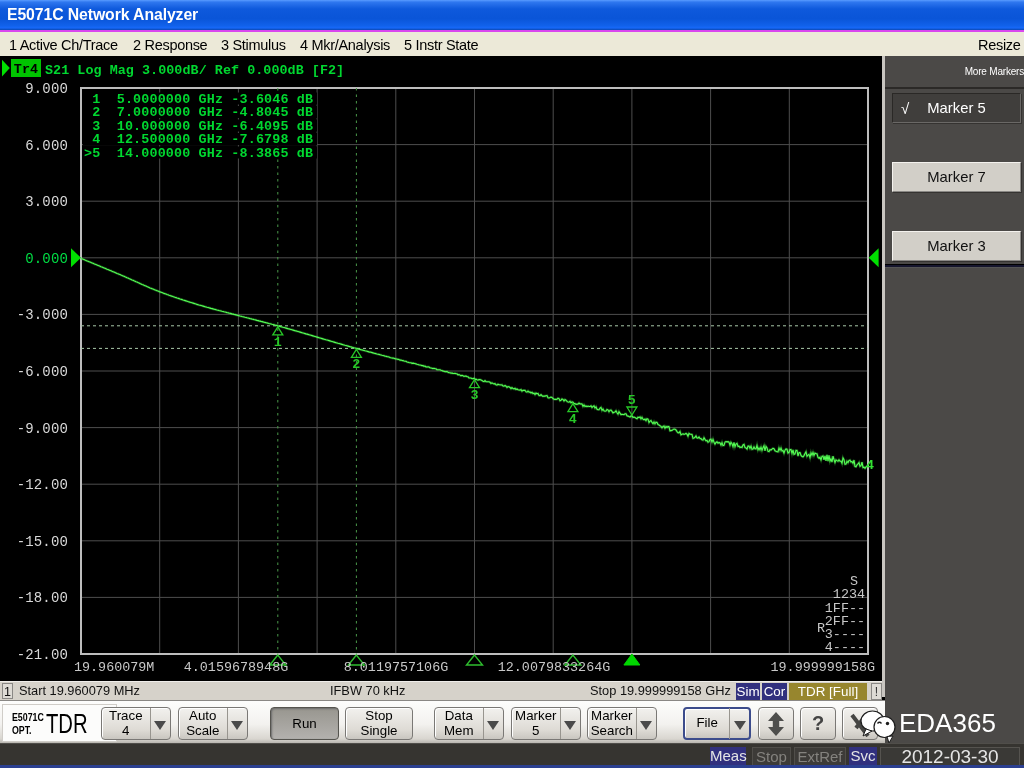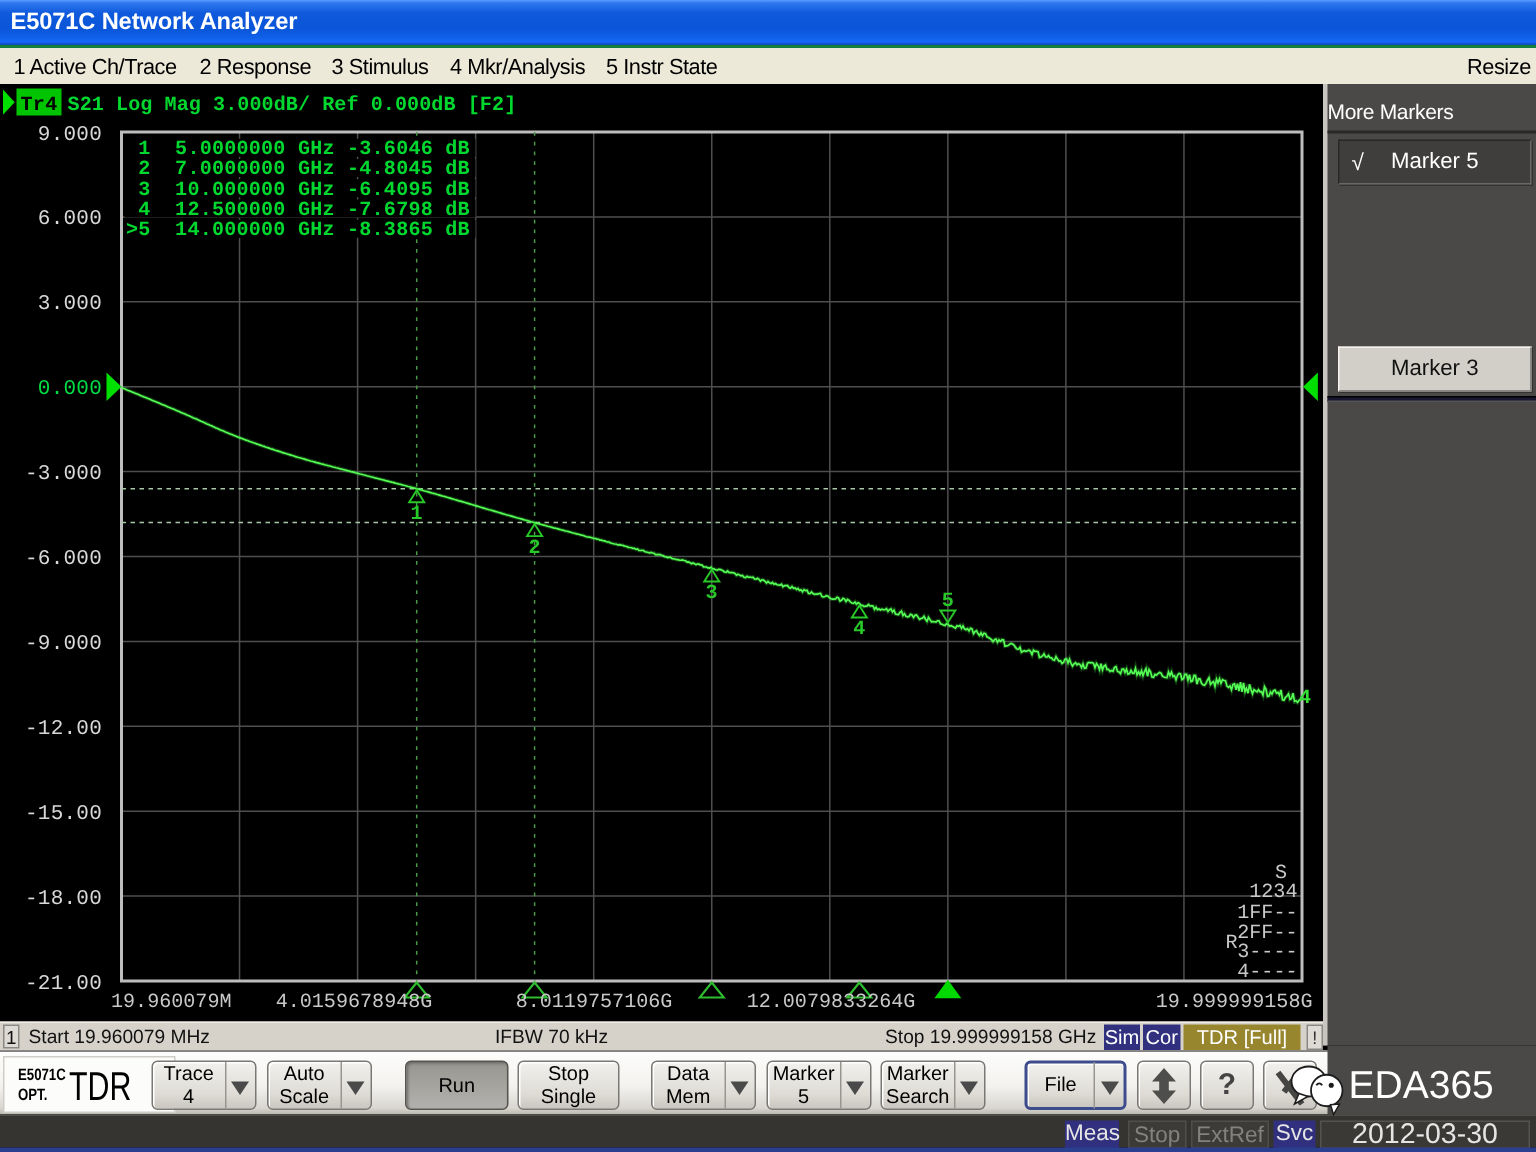--- a/index.html
+++ b/index.html
@@ -1,23 +1,23 @@
 <!DOCTYPE html>
 <html><head><meta charset="utf-8"><style>
 *{margin:0;padding:0;box-sizing:border-box}
 body{width:1024px;height:768px;position:relative;overflow:hidden;font-family:"Liberation Sans",sans-serif;background:#000}
 #titlebar{position:absolute;left:0;top:0;width:1024px;height:30px;
  background:linear-gradient(180deg,#5a9cff 0%,#2f77ef 7%,#0e59dc 30%,#0a55d8 62%,#1161ea 85%,#1668f8 93%,#0c48b4 100%);
  color:#fff;font-weight:bold;font-size:15.8px;line-height:29px;padding-left:7px;letter-spacing:-0.1px}
-#menubar{position:absolute;left:0;top:30px;width:1024px;height:26px;background:#ece9d8;border-top:2px solid #15803d;
+#menubar{position:absolute;left:0;top:30px;width:1024px;height:26px;background:#ece9d8;border-top:2px solid #d946ef;
  font-size:14.5px;color:#000;letter-spacing:-0.3px}
 #menubar span{position:absolute;top:5px}
 #main{position:absolute;left:0;top:56px;width:884px;height:625px;background:#000}
 #sidebar{position:absolute;left:882px;top:56px;width:142px;height:641px;background:#4b4947;border-left:3px solid #c8c5c0}
-#sbhead{position:absolute;top:4px;left:0;width:139px;text-align:left;color:#fff;font-size:14px;letter-spacing:-0.2px;padding-top:6px;height:29px;border-bottom:2px solid #2b2927}
+#sbhead{position:absolute;top:4px;left:0;width:139px;text-align:right;color:#fff;font-size:10px;letter-spacing:-0.2px;padding-top:6px;height:29px;border-bottom:2px solid #2b2927}
 .sbtn{position:absolute;left:7px;width:129px;height:30px;background:#d2cfc8;color:#111;font-size:14.8px;
  text-align:center;line-height:29px;border:1px solid #8a8885;border-top-color:#f4f2ee;border-left-color:#f4f2ee;
  box-shadow:1px 1px 0 #353331}
 .sbtn.sel{background:#403e3c;color:#fff;border-color:#2a2826;border-bottom-color:#6a6866;border-right-color:#6a6866}
 .chk{position:absolute;left:8px;top:0;font-size:15px}
 #sbsep{position:absolute;top:208px;left:0;width:142px;height:4px;background:#16162e;border-top:1px solid #000;border-bottom:1px solid #555}
 #statusbar{position:absolute;left:0;top:681px;width:882px;height:19px;background:#d6d2ca;font-size:12.8px;color:#111;border-top:1px solid #efedea}
 #statusbar .t{position:absolute;top:1px}
 .sbox{position:absolute;top:1px;height:17px;color:#fff;font-size:13.4px;text-align:center;line-height:17px}
 #toolbar{position:absolute;left:0;top:700px;width:1024px;height:43px;background:linear-gradient(180deg,#fdfdfc 0%,#f3f2ef 55%,#d9d6d0 90%,#b9b6b0 100%);border-top:1px solid #8a8885}
@@ -149,20 +149,21 @@
 </g>
 <path d="M2 3.7 L2 20.5 L9.8 12.1 Z" fill="#00e000"></path>
 <rect x="11" y="3" width="30" height="18" fill="#00c400"></rect>
 <text x="26" y="17" text-anchor="middle" class="mono13b" fill="#000">Tr4</text>
 <text x="45" y="17.6" class="mono13s" fill="#00d830">S21 Log Mag 3.000dB/ Ref 0.000dB [F2]</text>
 </svg>
   </div>
 <div id="sidebar">
 <div id="sbhead">More Markers</div>
 <div class="sbtn sel" style="top:37px"><span class="chk">√</span>Marker 5</div>
+    <div class="sbtn" style="top:106px">Marker 7</div>
     <div class="sbtn" style="top:175px">Marker 3</div>
 <div id="sbsep"></div>
 </div>
 <div id="statusbar">
 <span class="t" style="left:2px;width:11px;height:16px;border:1px solid #8a8885;background:#dedbd5;text-align:center;line-height:16px;font-size:12.5px">1</span>
 <span class="t" style="left:19px">Start 19.960079 MHz</span>
 <span class="t" style="left:330px">IFBW 70 kHz</span>
 <span class="t" style="left:590px">Stop 19.999999158 GHz</span>
 <span class="sbox navy" style="left:736px;width:24px">Sim</span>
 <span class="sbox navy" style="left:762px;width:25px">Cor</span>

